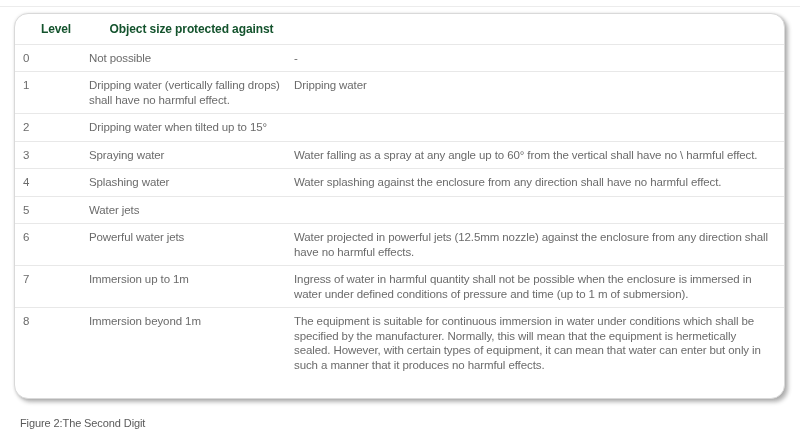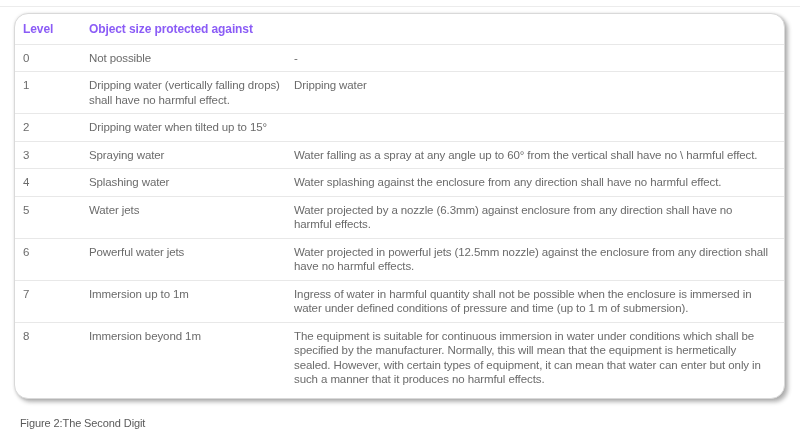--- a/index.html
+++ b/index.html
@@ -49,23 +49,24 @@
     font-size: 11.5px;
     line-height: 14.5px;
     letter-spacing: -0.1px;
   }
   .t-row:last-child {
     border-bottom: none;
   }
   .t-row.header {
     padding-top: 8px;
     padding-bottom: 7px;
-    color: #8b5cf6;
+    color: #14532d;
     font-size: 12px;
     font-weight: 700;
+    text-align: center;
   }
   .cell {
     display: block;
   }
   .figure-caption {
     position: absolute;
     left: 20px;
     top: 417px;
     font-size: 11px;
     color: #595959;
@@ -110,21 +111,20 @@
 
     <div class="t-row">
       <span class="cell">4</span>
       <span class="cell">Splashing water</span>
       <span class="cell">Water splashing against the enclosure from any direction shall have no harmful effect.</span>
     </div>
 
     <div class="t-row">
       <span class="cell">5</span>
       <span class="cell">Water jets</span>
-      <span class="cell">Water projected by a nozzle (6.3mm) against enclosure from any direction shall have no harmful effects.</span>
     </div>
 
     <div class="t-row">
       <span class="cell">6</span>
       <span class="cell">Powerful water jets</span>
       <span class="cell">Water projected in powerful jets (12.5mm nozzle) against the enclosure from any direction shall have no harmful effects.</span>
     </div>
 
     <div class="t-row">
       <span class="cell">7</span>

